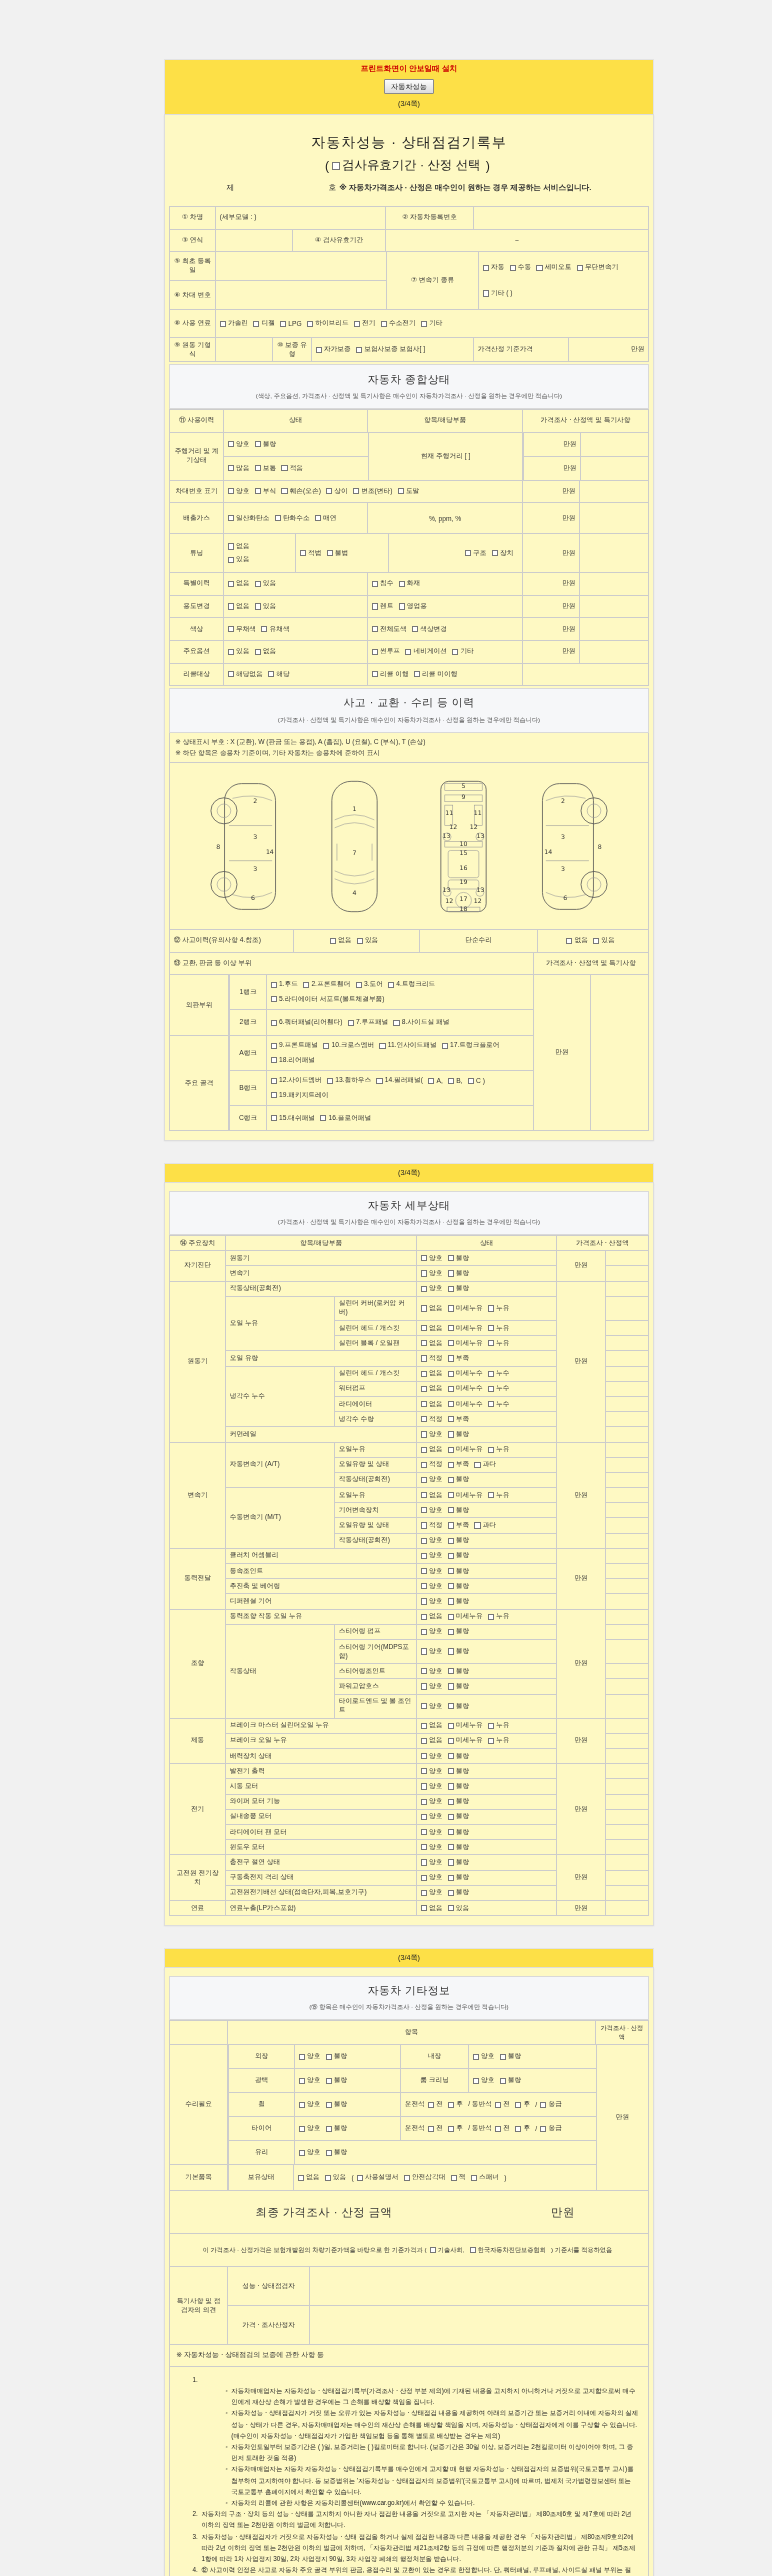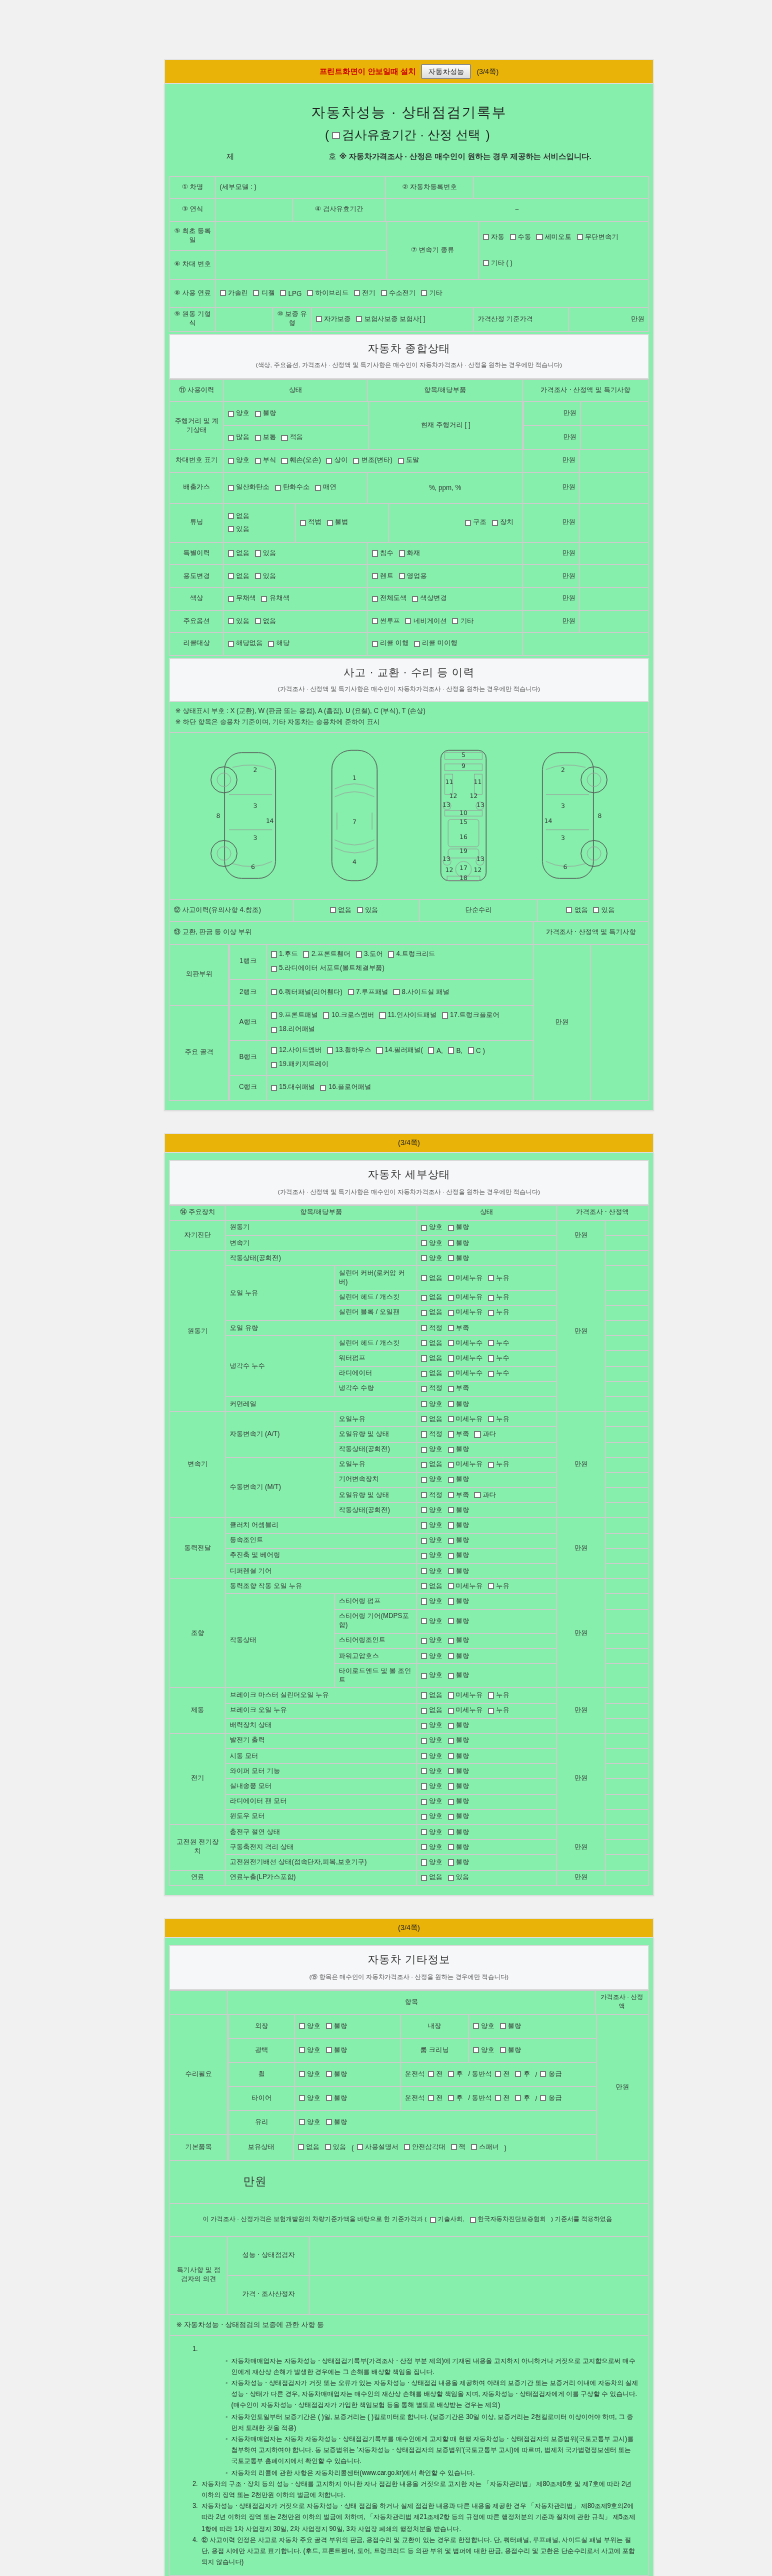--- a/index.html
+++ b/index.html
@@ -1,23 +1,23 @@
 <!DOCTYPE html>
 <html style="font-size:8.2px"><head>
 <meta charset="utf-8">
 <style>
   * { box-sizing:border-box; margin:0; padding:0; }
   html,body { background:#f1f1f1; font-family:"Liberation Sans","DejaVu Sans",sans-serif; color:#333; }
   body { width:773px; min-height:2576px; position:relative; }
   .content { width:490px; margin-left:164px; padding-top:59px; padding-bottom:20.6px; }
-  .pstrip { background:#eab308; border:0.5px solid #e3e3e3; border-bottom:none; padding:4.1px 5.2px; display:flex; justify-content:center; align-items:center; gap:5.2px; font-size:7.2px; }
+  .pstrip { background:#fde047; border:0.5px solid #e3e3e3; border-bottom:none; padding:4.1px 5.2px; display:flex; justify-content:flex-start; align-items:center; gap:5.2px; font-size:7.2px;flex-direction:column; }
   .pageno { color:#222; font-size:7.2px; white-space:nowrap; }
   .rednote { color:#c00; font-weight:bold; font-size:7.7px; }
   .btn { border:0.5px solid #8a8a8a; background:linear-gradient(#fdfdfd,#dcdcdc); padding:1.5px 6.2px; font-size:7.2px; color:#222; border-radius:1px; cursor:pointer; }
-  .page { background:#86efac; border:0.5px solid #ddd; box-shadow:0 0.5px 1.5px rgba(0,0,0,.08); padding:5.2px 4.1px 9.3px 4.1px; margin-bottom:21.6px; }
+  .page { background:#fef9c3; border:0.5px solid #ddd; box-shadow:0 0.5px 1.5px rgba(0,0,0,.08); padding:5.2px 4.1px 9.3px 4.1px; margin-bottom:21.6px; }
   .titleblock { text-align:center; padding:14.4px 0 13.4px 0; }
   .t1 { font-size:14px; letter-spacing:1px; color:#222; }
   .t2 { font-size:12.4px; margin-top:5.2px; color:#222; }
   .t2 .cb { width:7.7px; height:7.7px; }
   .t3 { margin-top:8.2px; font-size:7.7px; display:flex; justify-content:center; align-items:center; gap:3.1px; }
   .t3 .gap { display:inline-block; width:88px; }
   .shead { background:#f6f7f9; border:0.5px solid #d9d9d9; text-align:center; padding:7.2px 3.1px; margin-top:2.1px; }
   .shead .st { font-size:10.8px; color:#333; letter-spacing:0.5px; }
   .shead .ss { font-size:6.2px; color:#555; margin-top:5.2px; }
   .tbl, .trow { font-size:6.7px; }
@@ -1442,20 +1442,21 @@
                 <span>스패너</span>
               </span>
               <span class="optext">)</span>
             </div>
         </div>
       </div>
       <div class="cell moneyc" style="width:52px;border-left:0.5px solid #ccc">만원</div>
     </div>
 
     <div class="trow" style="min-height:43px">
+      <div class="cell moneyc bigline" style="flex:1;border-right:none">최종 가격조사 · 산정 금액</div>
       <div class="cell moneyc bigline" style="width:170px">만원</div>
     </div>
     <div class="trow" style="min-height:33px">
       <div class="cell small" style="flex:1;justify-content:center;flex-wrap:wrap;text-align:center">
           <span class="optext">이 가격조사 · 산정가격은 보험개발원의 차량기준가액을 바탕으로 한 기준가격과 (</span>
           <span class="opt">
             <span class="cb"></span>
             <span>기술사회,</span>
           </span>
           <span class="opt">

